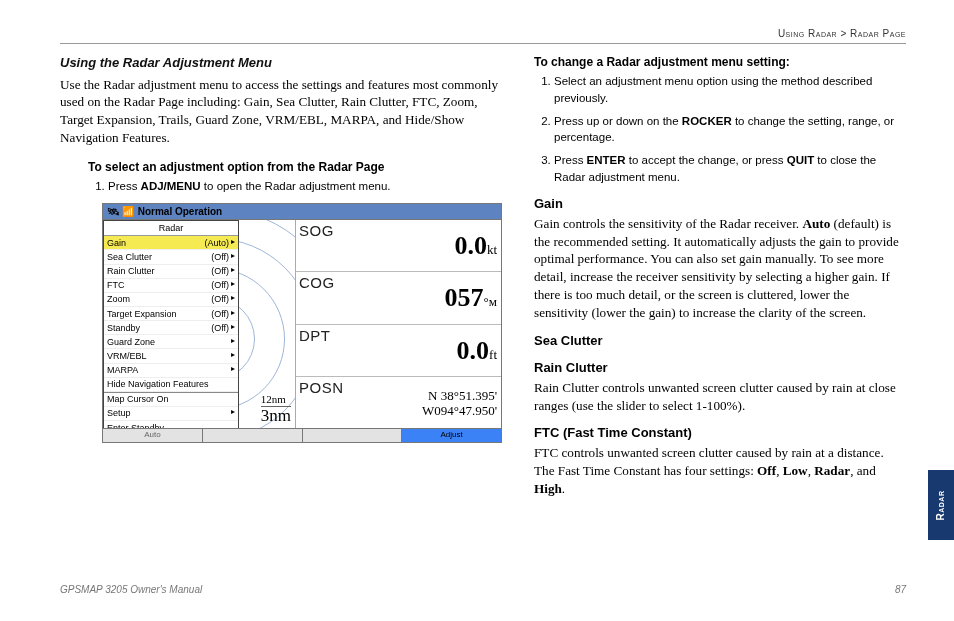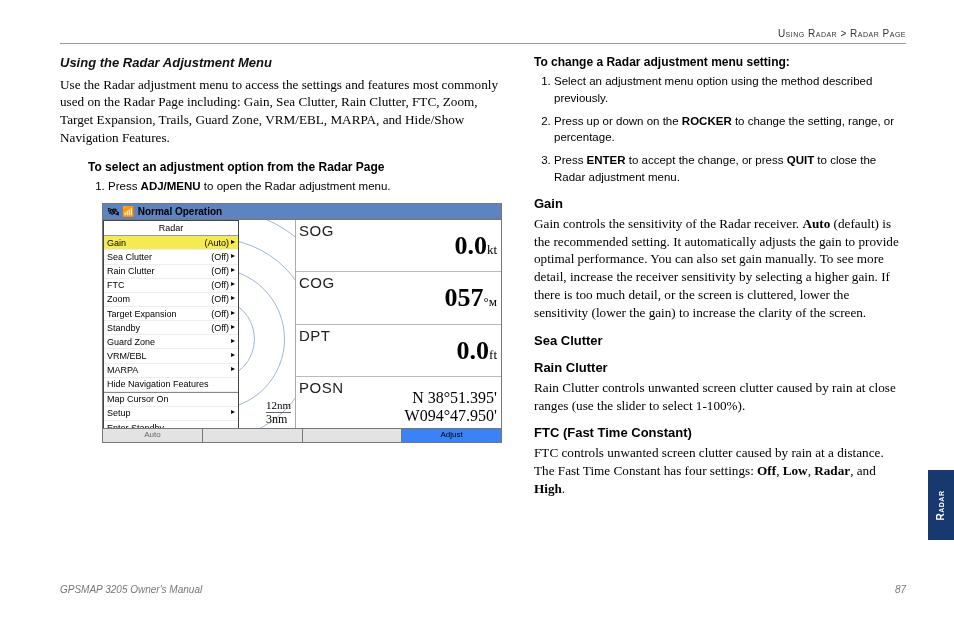--- a/index.html
+++ b/index.html
@@ -136,21 +136,21 @@
 .data-cell {
   flex: 1;
   border-bottom: 1px solid #bbb;
   padding: 1px 4px 1px 4px;
   position: relative;
 }
 .data-cell:last-child { border-bottom: none; }
 .dc-label { position: absolute; top: 1px; left: 3px; font-family: Arial, sans-serif; font-size: 15px; color: #222; letter-spacing: 0.5px; }
 .dc-big { text-align: right; font-family: "Times New Roman", serif; font-size: 26px; line-height: 1; margin-top: 12px; }
 .dc-big .unit { font-size: 13px; }
-.dc-small { font-family: "Times New Roman", serif; text-align: right; font-size: 16px; line-height: 1.15; margin-top: 11px; }
+.dc-small { font-family: "Times New Roman", serif; text-align: right; font-size: 13px; line-height: 1.15; margin-top: 11px; }
 .fig-footer { display: flex; font-family: Arial, sans-serif; font-size: 8px; }
 .fb { flex: 1; border-top: 1px solid #777; border-right: 1px solid #777; text-align: center; padding: 1px 0; background: #e3e3e3; color: #666; }
 .fb:last-child { border-right: none; color: #000; background: #3b82f6; }
 .footer {
   position: absolute;
   bottom: 26px;
   left: 60px; right: 48px;
   display: flex; justify-content: space-between;
   font-family: Arial, sans-serif;
   font-style: italic;
@@ -270,21 +270,21 @@
                       <span>Setup</span>
                       <span class="arrow">▸</span>
                     </div>
                     <div class="menu-row">
                       <span>Enter Standby</span>
                     </div>
                   </div>
               </div>
               <div class="range-labels">
                 <div>12nm</div>
-                <div style="font-size:12px; border-top:1px solid #666; margin-top:1px; padding-top:0;">3nm</div>
+                <div style="font-size:17px; border-top:1px solid #666; margin-top:1px; padding-top:0;">3nm</div>
               </div>
             </div>
             <div class="data-col" id="data-col">
                 <div class="data-cell">
                   <div class="dc-label">SOG</div>
                   <div class="dc-big"><span style="font-weight:bold">0.0</span><span class="unit">kt</span></div>
                 </div>
                 <div class="data-cell">
                   <div class="dc-label">COG</div>
                   <div class="dc-big"><span style="font-weight:bold">057</span><span class="unit">°ᴍ</span></div>

